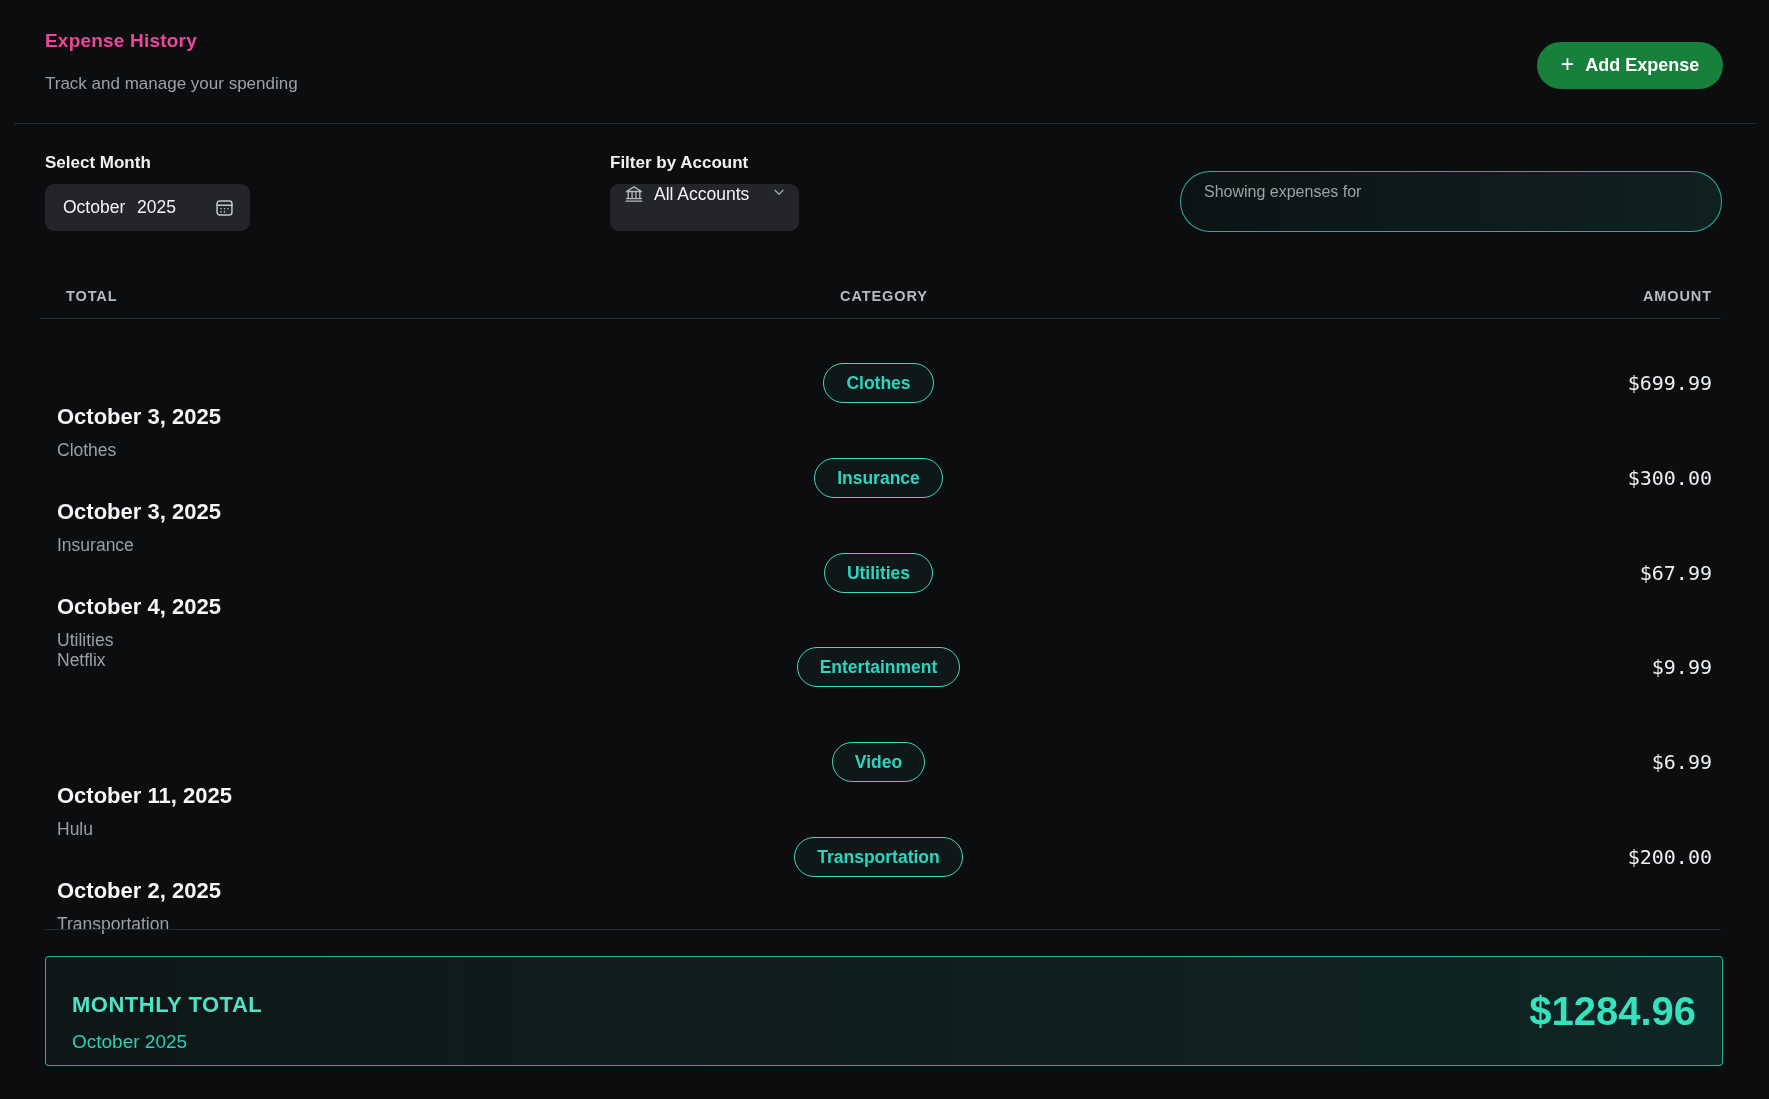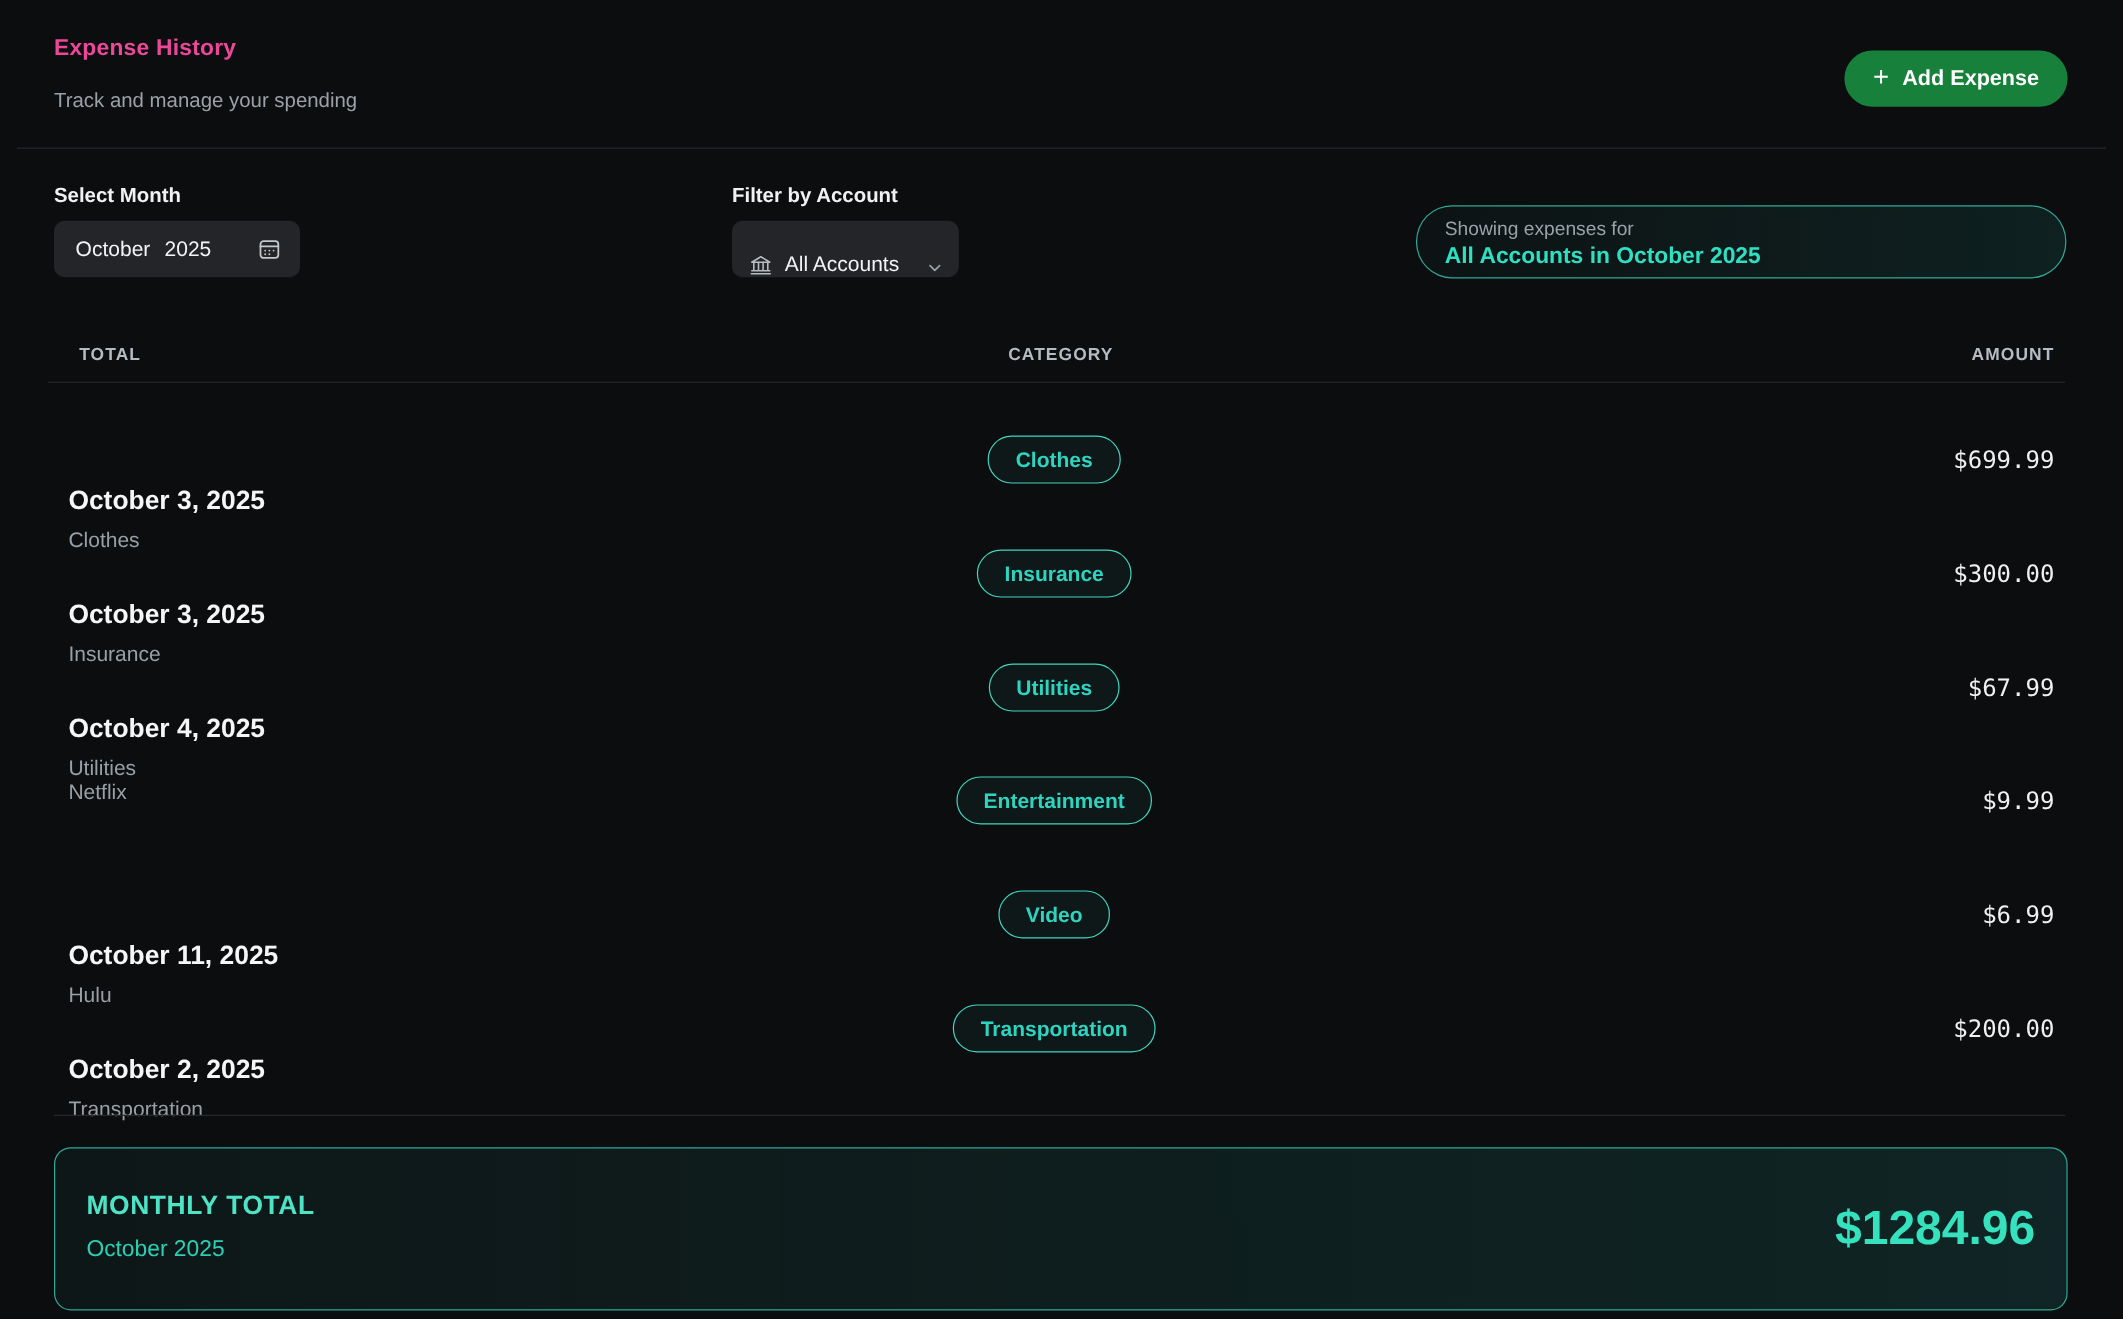--- a/index.html
+++ b/index.html
@@ -29,21 +29,21 @@
   .lbl-account { left:610px; top:153px;text-align:right; }
 
   .month-input {
     left:45px; top:184px; width:205px; height:47px; border-radius:9px; background:#232528;
     display:flex; align-items:center; padding:0 15px 0 18px; cursor:pointer;
   }
   .month-input .val { font-size:17.5px; color:#f2f3f4; word-spacing:7px; flex:1; }
 
   .account-select {
     left:610px; top:184px; width:189px; height:47px; border-radius:9px; background:#232528;
-    display:flex; align-items:flex-end; gap:10px; padding:0 12px 0 14px; cursor:pointer;
+    display:flex; align-items:flex-start; gap:10px; padding:0 12px 0 14px; cursor:pointer;
   }
   .account-select .val { font-size:17.5px; color:#f2f3f4; flex:1; }
 
   .showing-box {
     left:1180px; top:171px; width:542px; height:61px; border-radius:30px;
     border:1px solid rgba(61,219,196,.75);
     background:linear-gradient(90deg, rgba(45,212,191,.03), rgba(45,212,191,.10));
     padding:11px 0 0 23px;
   }
   .showing-box .line1 { font-size:16px; color:#99a2a9; }
@@ -69,21 +69,21 @@
   }
   .row-amt {
     justify-self:end; margin-top:15px;
     font-family:"DejaVu Sans Mono", monospace; font-size:20px; color:#eef0f2;
   }
 
   .divider-bottom { left:45px; right:48px; top:929px; height:1px; background:#25282c; }
 
   
   .summary-box {
-    left:45px; right:46px; top:956px; height:136px; border-radius:14px;
+    left:45px; right:46px; top:956px; height:110px; border-radius:4px;
     border:1px solid rgba(56,217,194,.75);
     background:linear-gradient(90deg, rgba(45,212,191,.05), rgba(45,212,191,.12));
   }
   .summary-label { position:absolute; left:26px; top:35px; font-size:22px; font-weight:700; letter-spacing:.5px; color:#4fe3c6; }
   .summary-period { position:absolute; left:26px; top:74px; font-size:19px; color:#2ccfb4; }
   .summary-total { position:absolute; right:26px; top:50%; transform:translateY(-50%); font-size:40px; font-weight:700; color:#35e2bd; }
 
   .icon { flex:none; display:inline-flex; }
 </style>
 </head>
@@ -131,21 +131,20 @@
   <span class="val">All Accounts</span>
   <span class="icon">
     <svg width="16" height="16" viewBox="0 0 24 24" fill="none" stroke="#9aa0a6" stroke-width="2.2" stroke-linecap="round" stroke-linejoin="round">
       <polyline points="6,9.5 12,15.5 18,9.5"></polyline>
     </svg>
   </span>
 </div>
 
 <div class="abs showing-box">
   <div class="line1">Showing expenses for</div>
-  <div class="line2">All Accounts in October 2025</div>
 </div>
 
 <div class="abs col-head col-date">TOTAL</div>
 <div class="abs col-head col-category">CATEGORY</div>
 <div class="abs col-head col-amount">AMOUNT</div>
 <div class="abs divider-head"></div>
 
 <div class="abs rows" id="rows">
   <div class="row">
     <div class="row-left">

